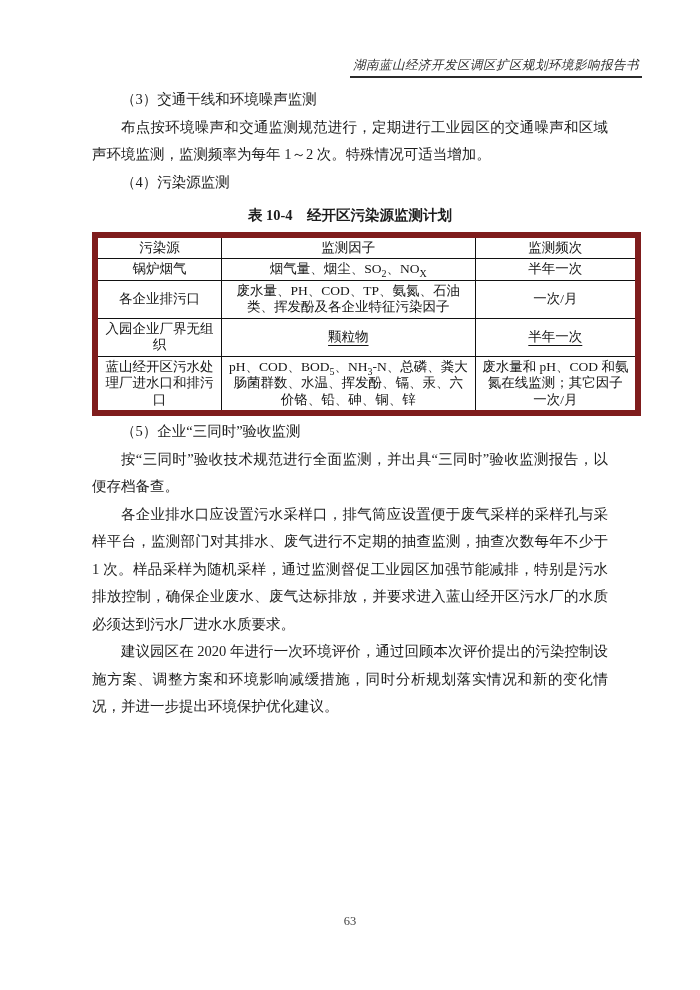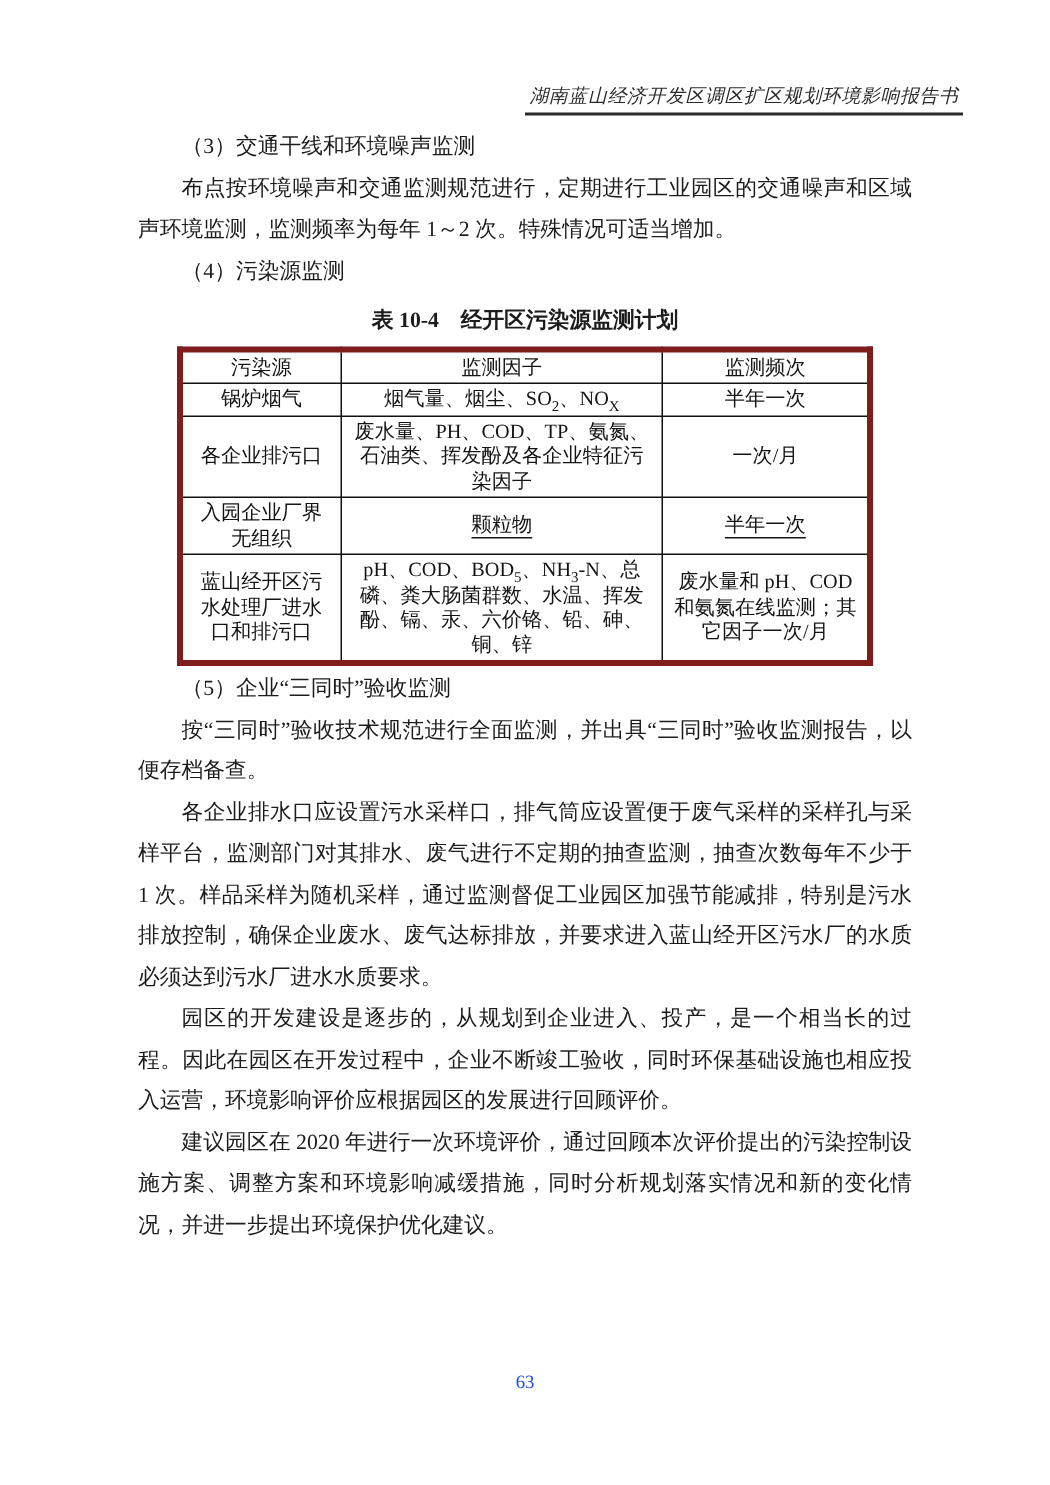--- a/index.html
+++ b/index.html
@@ -56,24 +56,24 @@
   }
   .table-caption {
     margin-top: 6px;
     text-align: center;
     font-weight: bold;
     font-size: 14.5px;
     white-space: pre-wrap;
   }
   
   table.monitor-table {
-    width: 464px;
+    width: 549px;
     margin: 2px auto 2px auto;
     border-collapse: collapse;
-    border: 4px solid #7f1d1d;
+    border: 6px solid #7f1d1d;
     font-size: 13.5px;
     line-height: 16.5px;
     table-layout: fixed;
   }
   .monitor-table td, .monitor-table th {
     border: 1px solid #111;
     padding: 2px 6px;
     text-align: center;
     vertical-align: middle;
     font-weight: normal;
@@ -88,21 +88,21 @@
     text-decoration-thickness: 1px;
   }
   sub { font-size: 10px; line-height: 0; }
   
   .page-number {
     position: absolute;
     left: 0; right: 0;
     top: 914px;
     text-align: center;
     font-size: 12.5px;
-    color: #1d4ed8;
+    color: #404040;
   }
 </style>
 </head>
 <body>
 
 <div class="page">
 
   <div class="doc-header">
     <span class="doc-header-text">湖南蓝山经济开发区调区扩区规划环境影响报告书</span>
   </div>
@@ -153,21 +153,20 @@
       </tbody>
     </table>
 
     <p class="heading">（5）企业“三同时”验收监测</p>
 
     <p class="para">按“三同时”验收技术规范进行全面监测，并出具“三同时”验收监测报告，以便存档备查。</p>
 
     <p class="para">各企业排水口应设置污水采样口，排气筒应设置便于废气采样的采样孔与采样平台，监测部门对其排水、废气进行不定期的抽查监测，抽查次数每年不少于 1 次。样品采样为随机采样，通过监测督促工业园区加强节能减排，特别是污水排放控制，确保企业废水、废气达标排放，并要求进入蓝山经开区污水厂的水质必须达到污水厂进水水质要求。</p>
 
 
-    <p class="para">园区的开发建设是逐步的，从规划到企业进入、投产，是一个相当长的过程。因此在园区在开发过程中，企业不断竣工验收，同时环保基础设施也相应投入运营，环境影响评价应根据园区的发展进行回顾评价。</p>
 
     <p class="para">建议园区在 2020 年进行一次环境评价，通过回顾本次评价提出的污染控制设施方案、调整方案和环境影响减缓措施，同时分析规划落实情况和新的变化情况，并进一步提出环境保护优化建议。</p>
 
   </div>
 
   <div class="page-number">63</div>
 
 </div>
 
 </body></html>

